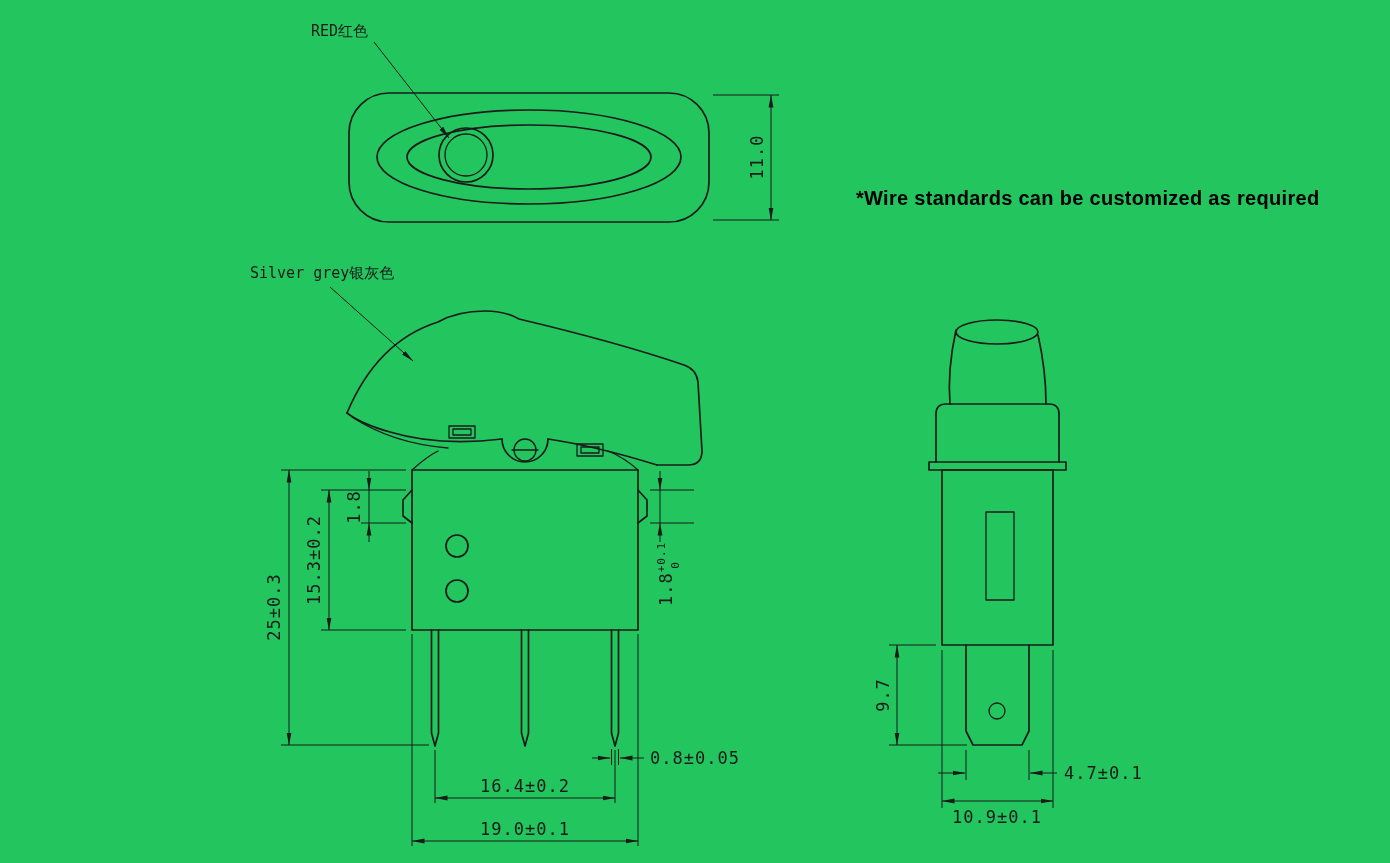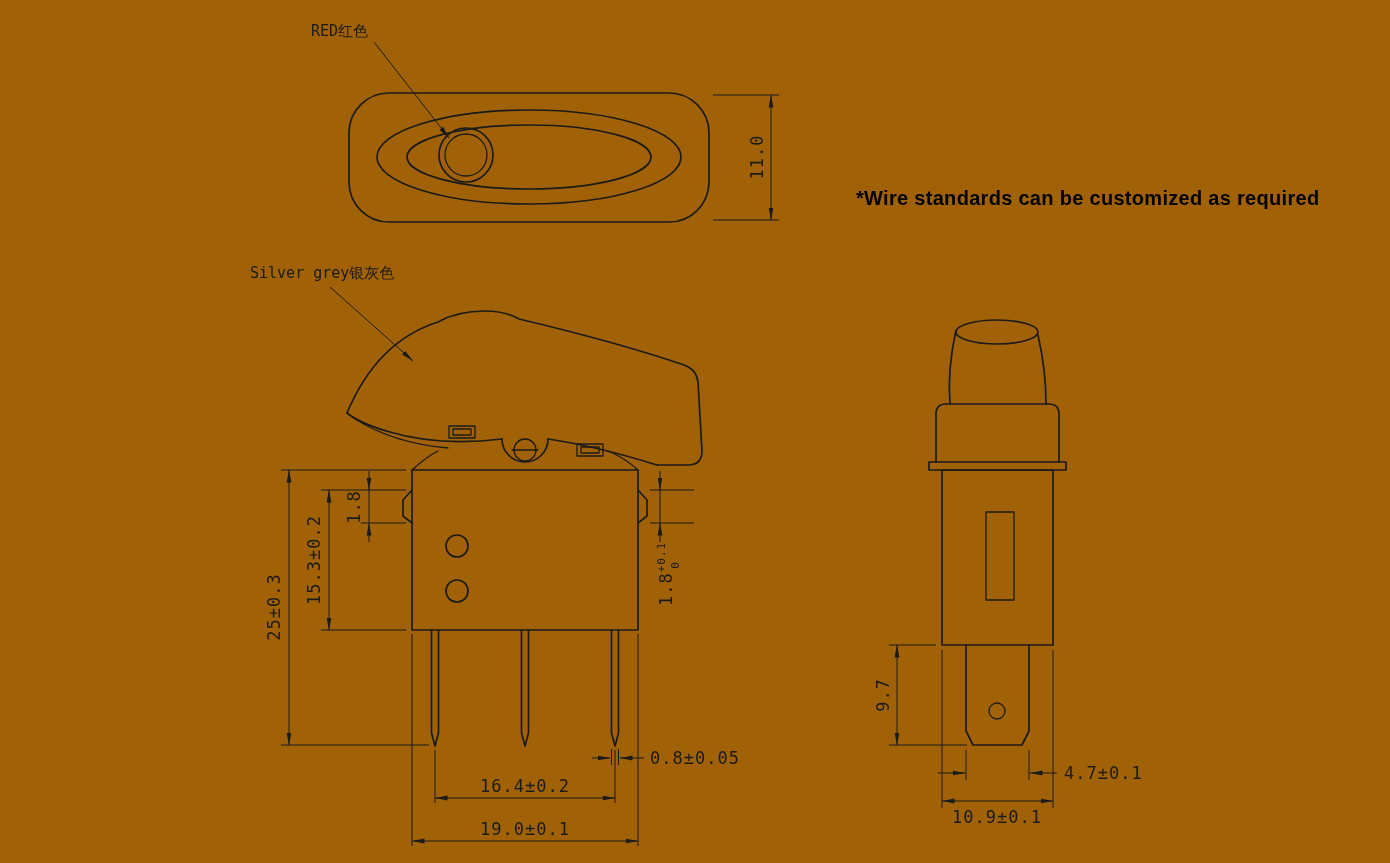--- a/index.html
+++ b/index.html
@@ -1,16 +1,16 @@
 <!DOCTYPE html>
 <html><head>
 <meta charset="utf-8">
 <style>
   html,body{margin:0;padding:0;background:#ffffff;}
-  .stage{position:relative;width:1390px;height:863px;background:#a16207;overflow:hidden;}
+  .stage{position:relative;width:1390px;height:863px;background:#22c55e;overflow:hidden;}
   svg{position:absolute;left:0;top:0;}
   .obj{fill:none;stroke:#1b1b1b;stroke-width:1.7;stroke-linecap:round;stroke-linejoin:round;}
   .det{fill:none;stroke:#1b1b1b;stroke-width:1.3;stroke-linecap:round;stroke-linejoin:round;}
   .dim{fill:none;stroke:#1b1b1b;stroke-width:1;}
   .dimtxt{font-family:"DejaVu Sans Mono",monospace;font-size:17px;fill:#1b1b1b;letter-spacing:1px;}
   .lbltxt{font-family:"DejaVu Sans Mono",monospace;font-size:15px;fill:#1b1b1b;}
   .note{font-family:"Liberation Sans",sans-serif;font-weight:bold;font-size:20px;fill:#000000;letter-spacing:0.3px;}
 </style>
 </head>
 <body>

